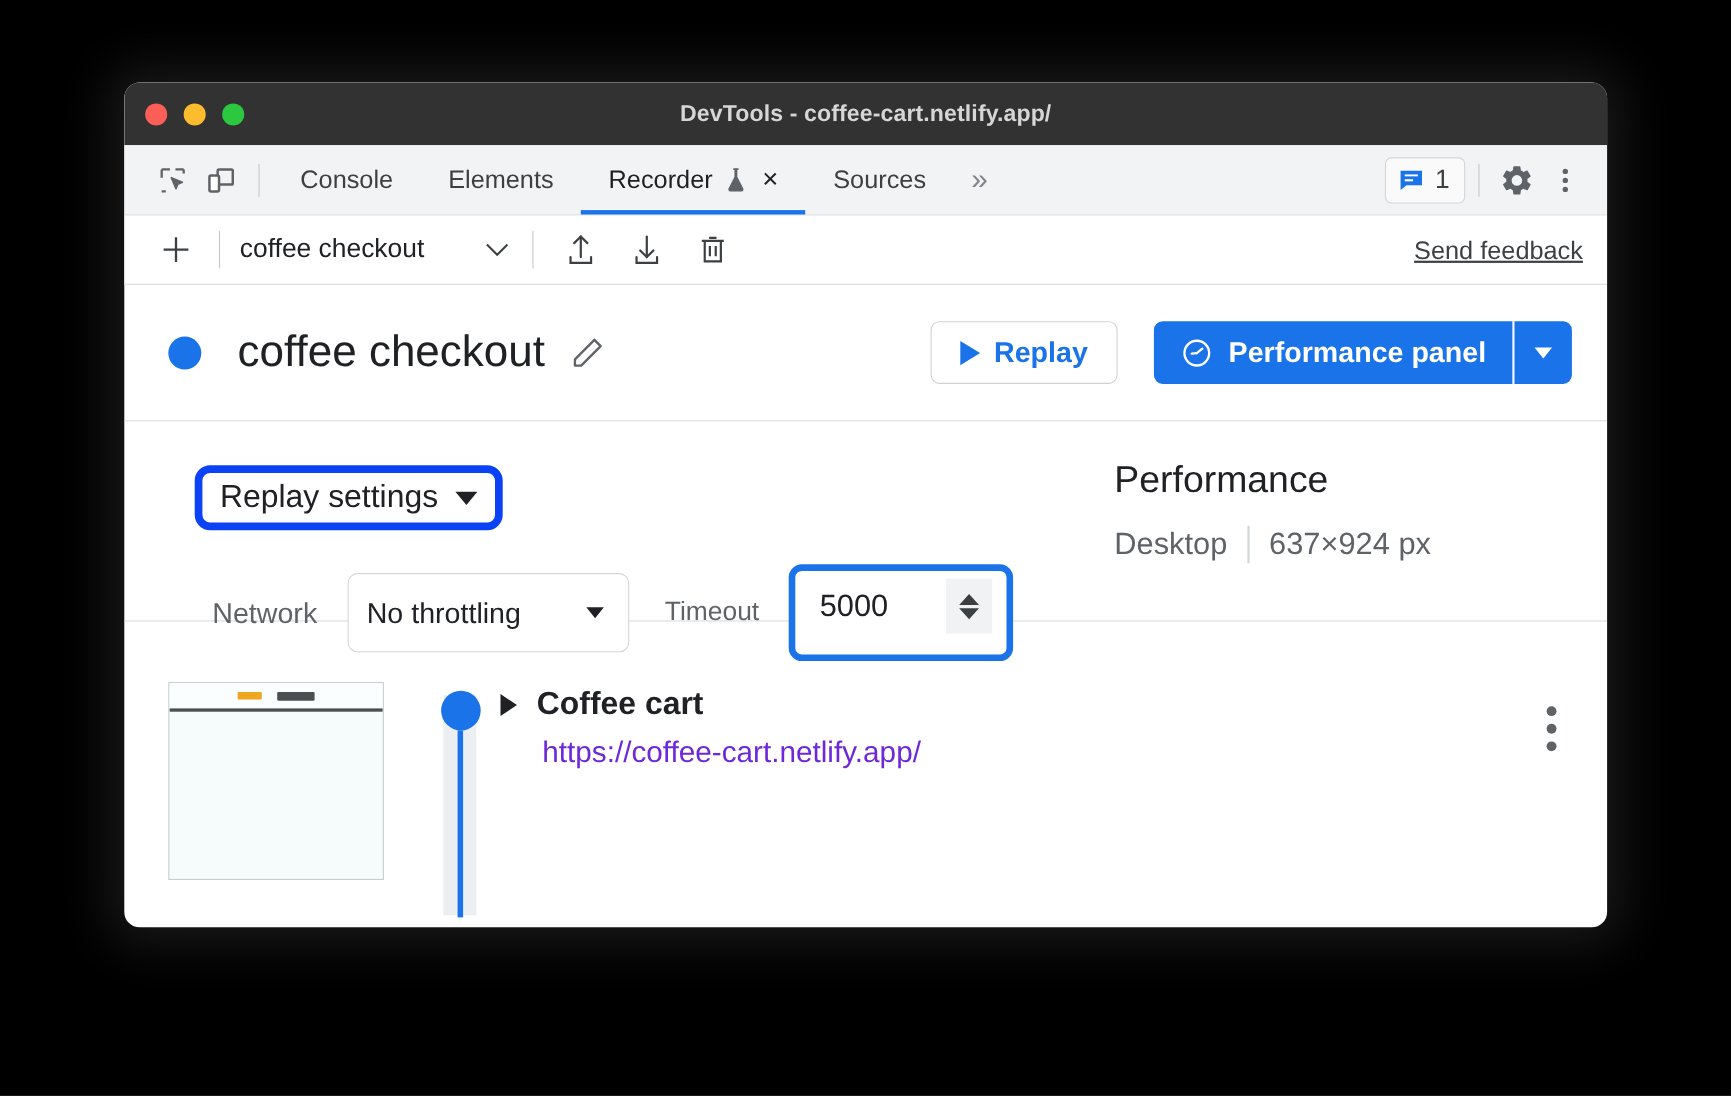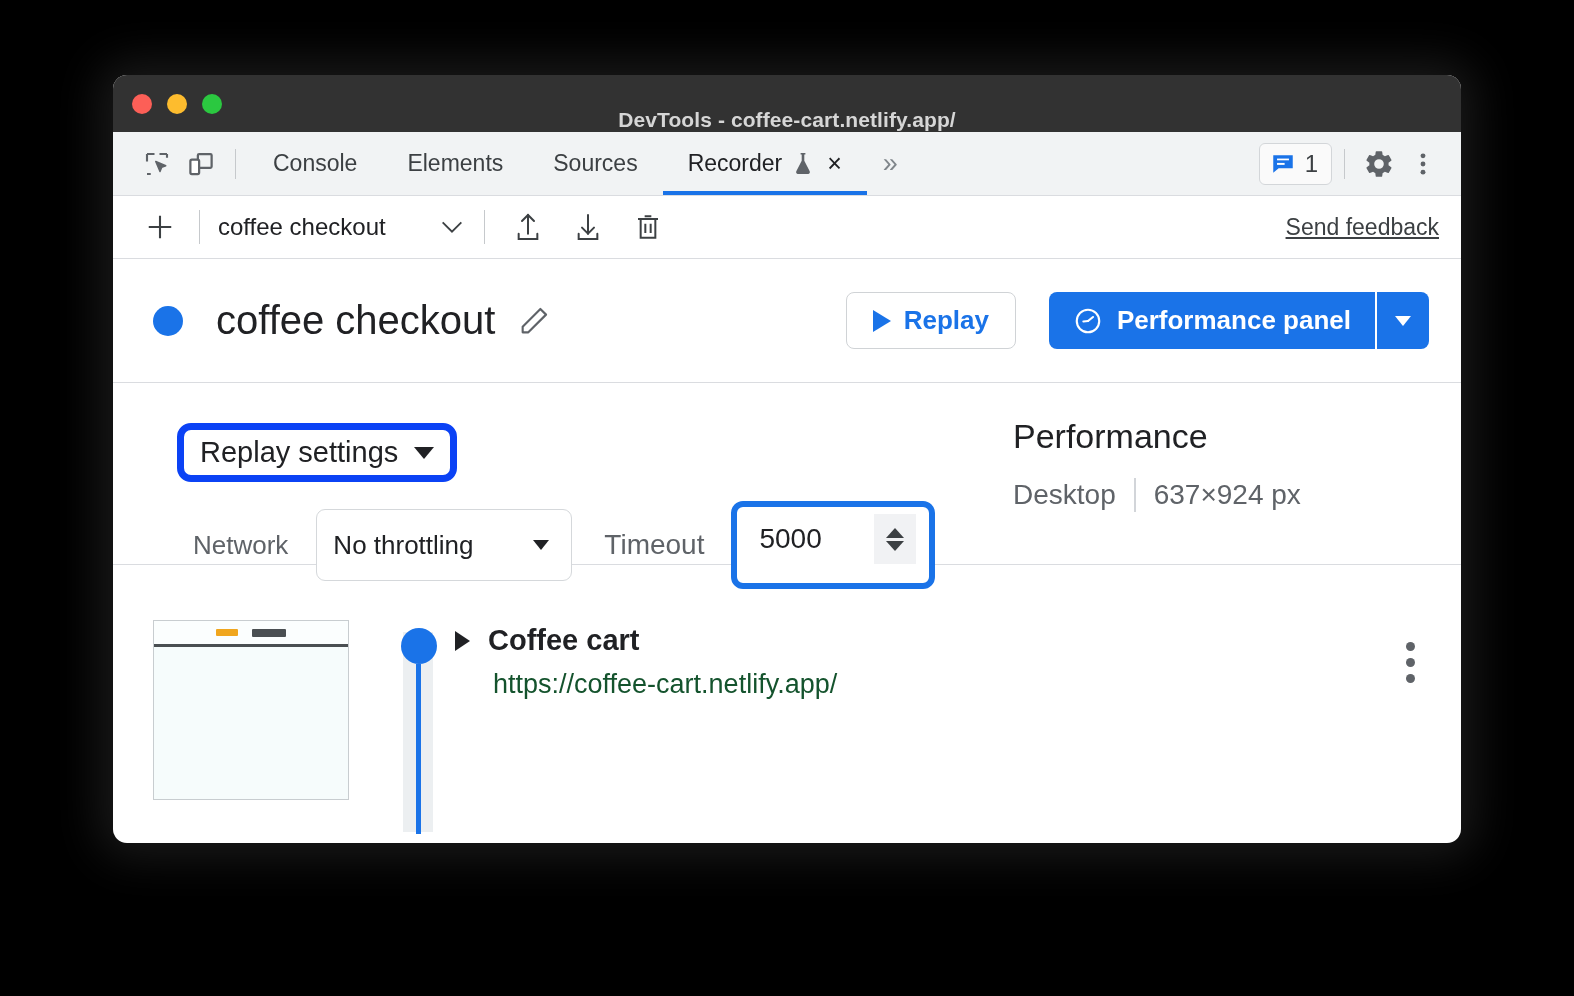--- a/index.html
+++ b/index.html
@@ -26,21 +26,21 @@
     overflow: hidden;
     box-shadow: 0 0 46px 14px rgba(255,255,255,0.10);
   }
 
   
   .titlebar {
     position: relative;
     height: 57px;
     background: #323232;
     display: flex;
-    align-items: flex-end;
+    align-items: center;
   }
   .traffic {
     position: absolute;
     left: 19px; top: 50%;
     transform: translateY(-50%);
     display: flex; gap: 15px;
   }
   .dot { width: 20px; height: 20px; border-radius: 50%; }
   .dot.red   { background: #fc5f57; }
   .dot.amber { background: #fdbc2e; }
@@ -214,36 +214,36 @@
   }
   .replay-settings-btn {
     display: flex; align-items: center; gap: 16px;
     font-size: 29px;
     color: #202124;
     white-space: nowrap;
     padding: 2px 4px;
   }
   .row-controls {
     position: absolute;
-    left: 40px; top: 88px;
+    left: 40px; top: 100px;
     display: flex; align-items: center;
   }
   .ctl-label { font-size: 26px; color: #5f6368; white-space: nowrap; }
   .select-box {
     margin-left: 28px;
     height: 72px;
     min-width: 256px;
     border: 1px solid #d5d8db;
     border-radius: 9px;
     background: #ffffff;
     display: flex; align-items: center; justify-content: space-between;
     padding: 0 22px 0 16px;
   }
   .select-val { font-size: 26px; color: #202124; white-space: nowrap; }
-  .timeout-label { margin-left: 32px; font-size: 28px; color: #5f6368; }
+  .timeout-label { margin-left: 32px; font-size: 24px; color: #5f6368; }
   .spinner-wrap {
     margin-left: 27px;
     height: 88px;
     width: 204px;
     border: 6px solid #1a73e8;
     border-radius: 12px;
     background: #ffffff;
     display: flex; align-items: center;
     padding: 0 13px 12px 22px;
   }
@@ -308,21 +308,21 @@
   .timeline-dot {
     position: absolute;
     left: 6px; top: 8px;
     width: 36px; height: 36px;
     border-radius: 50%;
     background: #1a73e8;
   }
   .step-body { flex: 1; padding-left: 14px; padding-top: 4px; }
   .step-head { display: flex; align-items: center; gap: 18px; }
   .step-title { font-size: 29px; font-weight: bold; color: #202124; }
-  .step-url { font-size: 27px; color: #14532d; margin-top: 12px; margin-left: 38px; }
+  .step-url { font-size: 27px; color: #6d28d9; margin-top: 12px; margin-left: 38px; }
   .step-menu {
     position: absolute;
     right: 46px; top: 22px;
     display: flex; flex-direction: column; gap: 7px;
   }
   .kebab-dot { width: 9px; height: 9px; border-radius: 50%; background: #5f6368; }
   .caret-right {
     width: 0; height: 0;
     border-left: 15px solid #202124;
     border-top: 10px solid transparent;
@@ -385,32 +385,32 @@
         </svg>
       </div>
       <div class="vsep"></div>
 
       <div class="tabs">
         <div class="tab">
           <span>Console</span>
         </div>
         <div class="tab">
           <span>Elements</span>
-        </div>
-        <div class="tab">
-          <span>Sources</span>
         </div>
         <div class="tab active">
           <span>Recorder</span>
           <span style="display:flex;align-items:center;">
             <svg width="24" height="26" viewBox="0 0 24 26" fill="#5f6368">
               <path d="M9.6 2h4.8v1.6h-1.1v6.1l5.4 10.6c.6 1.2-.2 2.7-1.6 2.7H6.9c-1.4 0-2.2-1.5-1.6-2.7l5.4-10.6V3.6H9.6z"></path>
             </svg>
           </span>
           <span class="close-x">×</span>
+        </div>
+        <div class="tab">
+          <span>Sources</span>
         </div>
         <div class="chev-more">»</div>
       </div>
 
       <div class="tab-right">
         <div class="issues-pill">
           <span style="display:flex;">
             <svg width="26" height="26" viewBox="0 0 24 24" fill="#1a73e8">
               <path d="M3 4h18v12H8l-5 4z"></path>
               <rect x="6.5" y="7" width="11" height="1.6" fill="#ffffff"></rect>

